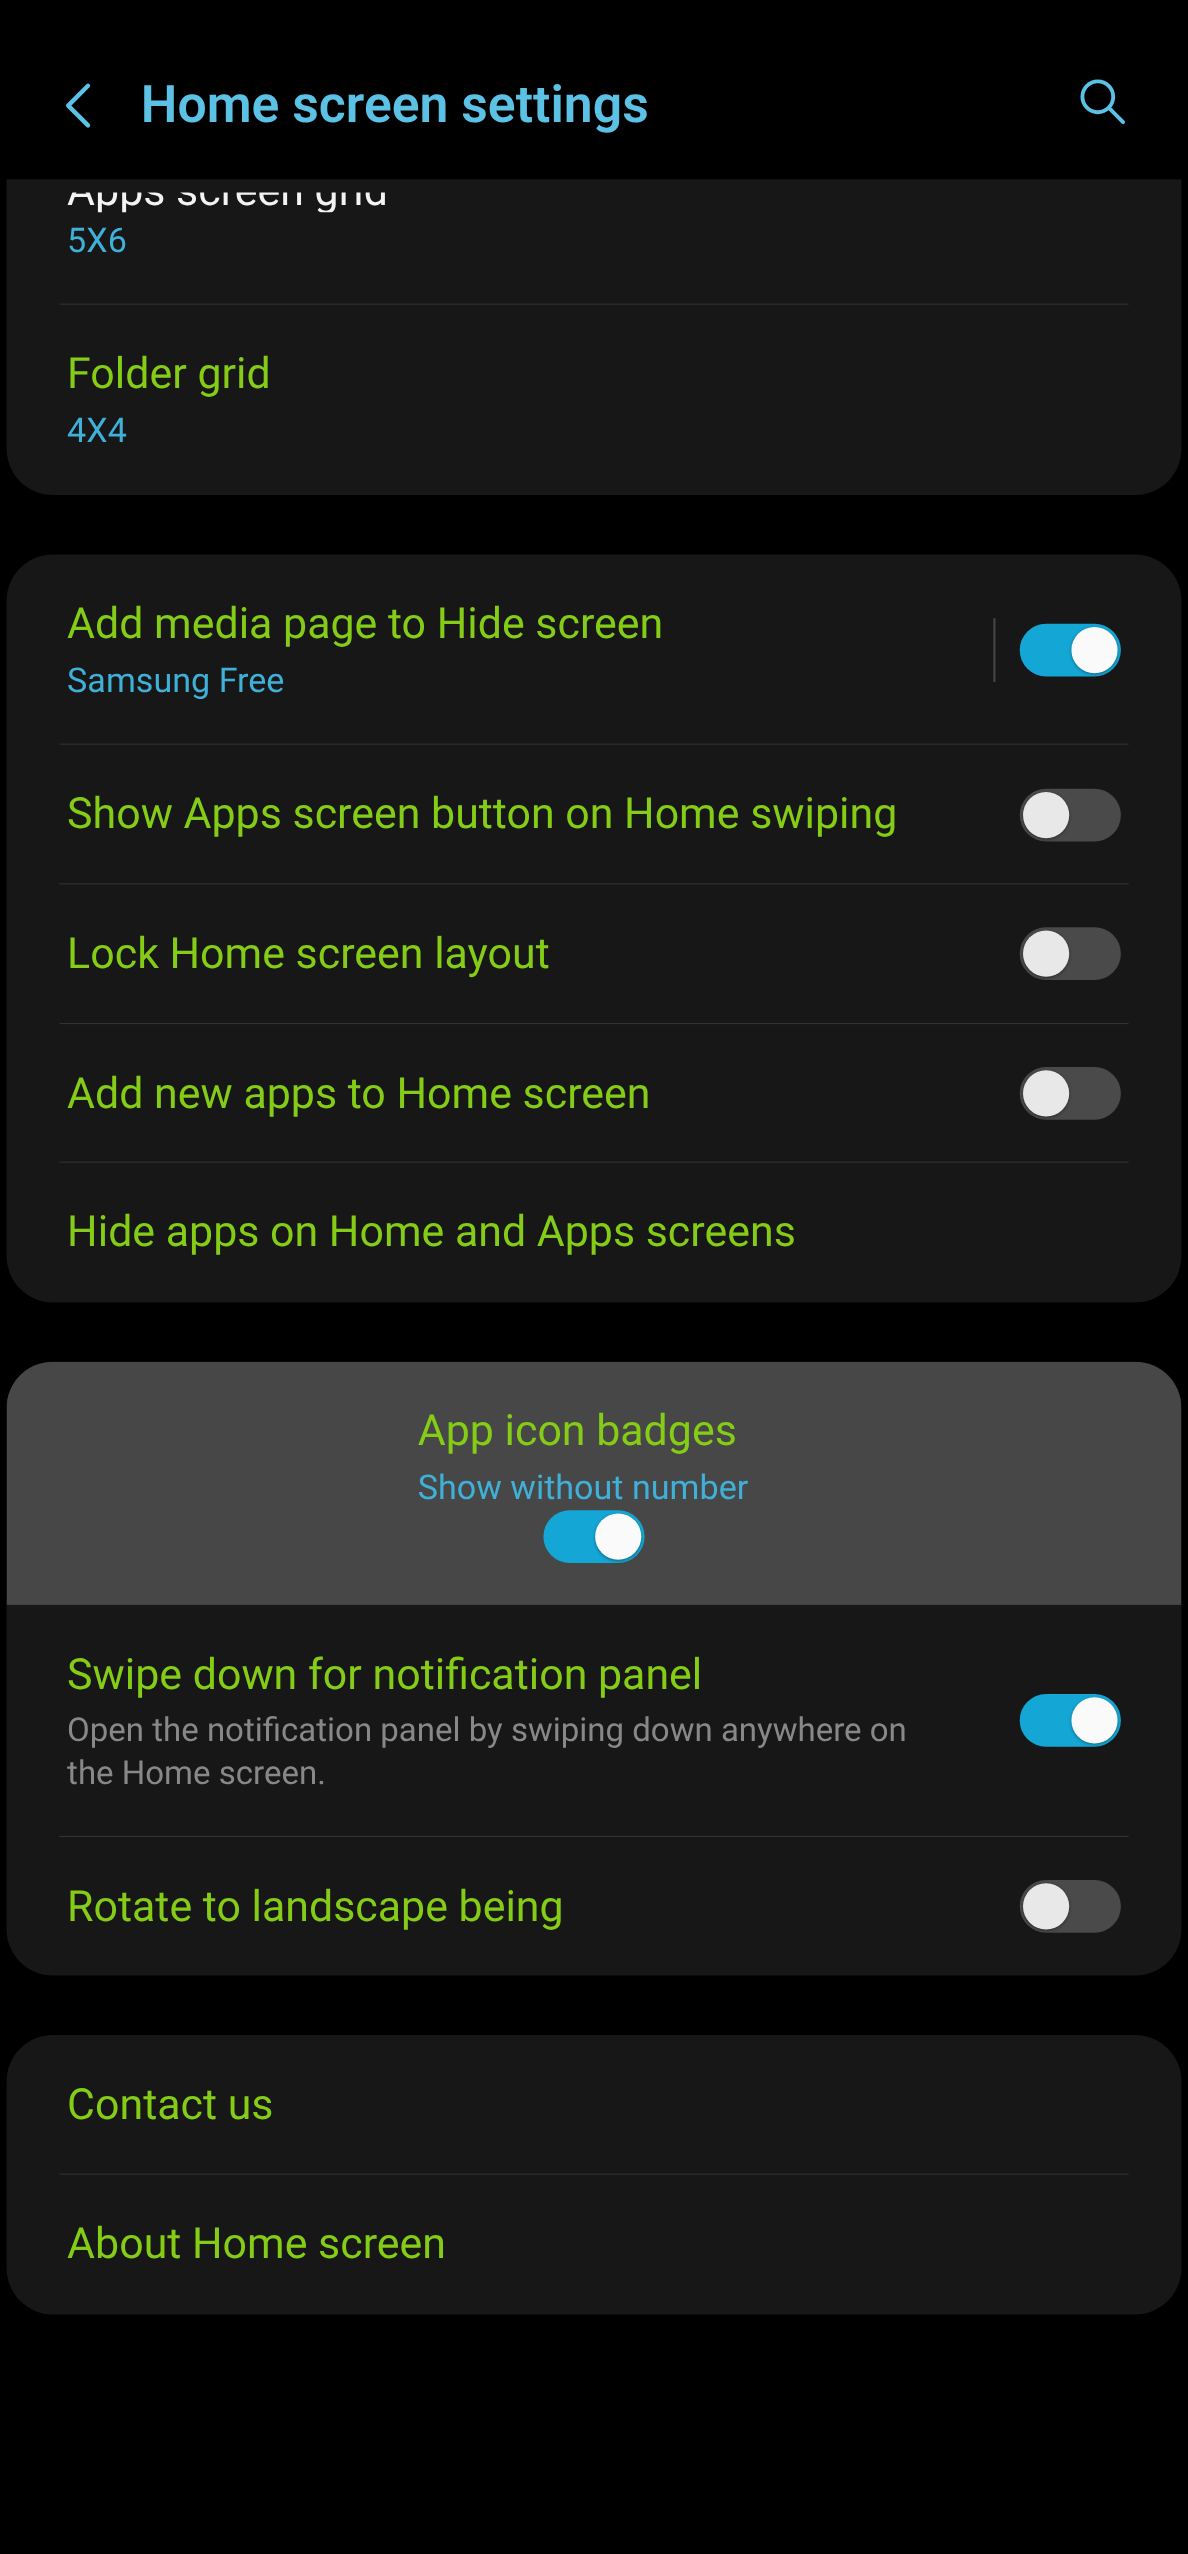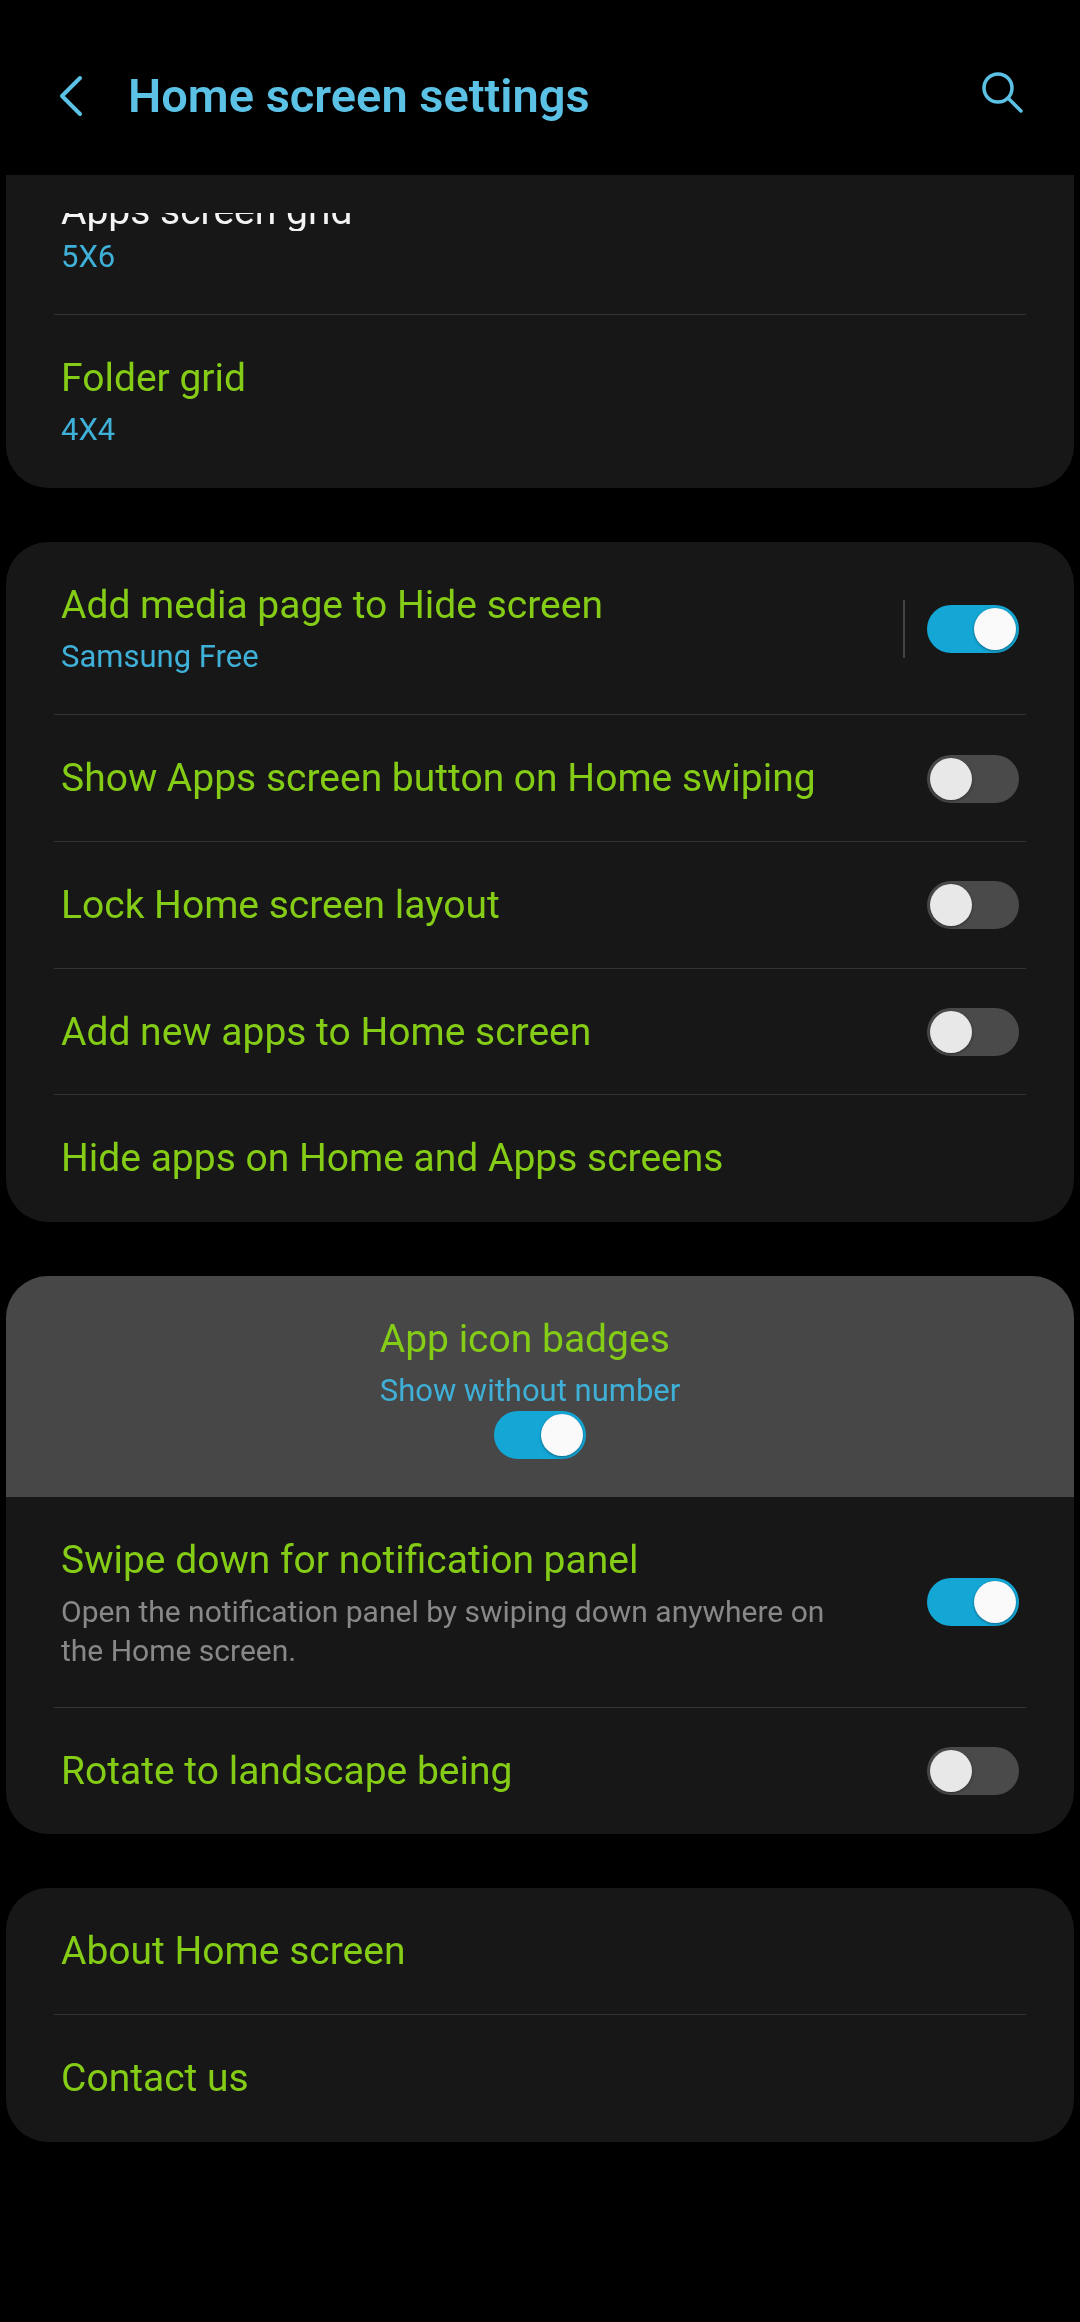--- a/index.html
+++ b/index.html
@@ -8,21 +8,21 @@
     height: 2322px;
     background: #000000;
     font-family: -apple-system, "Segoe UI", Roboto, sans-serif;
     color: #f8f8f8;
     overflow: hidden;
     position: relative;
   }
   .header {
     display: flex;
     align-items: center;
-    padding: 68px 48px 52px 48px;
+    padding: 68px 48px 40px 48px;
     position: relative;
   }
   .back-btn {
     width: 44px;
     height: 44px;
     display: flex;
     align-items: center;
     justify-content: center;
     margin-right: 36px;
   }
@@ -98,22 +98,21 @@
   .cut-title {
     font-size: 39px;
     color: #f3f3f3;
     line-height: 1.0;
     overflow: hidden;
     height: 18px;
     display: flex;
     align-items: flex-end;
   }
   .row.cut {
-    padding-top: 0;
-    margin-top: 38px;
+    padding-top: 12px;
   }
   .toggle-wrap {
     display: flex;
     align-items: center;
     gap: 22px;
   }
   .vbar {
     width: 2px;
     height: 58px;
     background: #444444;
@@ -252,23 +251,23 @@
       </div>
       <div class="toggle off">
           <div class="knob"></div>
         </div>
     </div>
   </div>
 
   <div class="card">
     <div class="row">
       <div class="row-text">
+        <div class="row-title">Contact us</div>
+      </div>
+    </div>
+    <div class="row">
+      <div class="row-text">
         <div class="row-title">About Home screen</div>
       </div>
     </div>
-    <div class="row">
-      <div class="row-text">
-        <div class="row-title">Contact us</div>
-      </div>
-    </div>
   </div>
 
 </div>
 
 </body></html>

